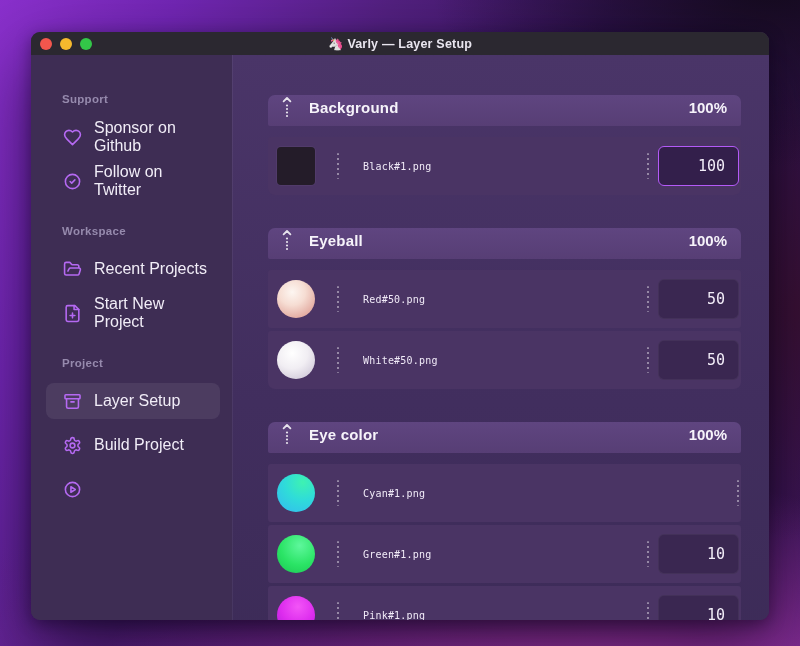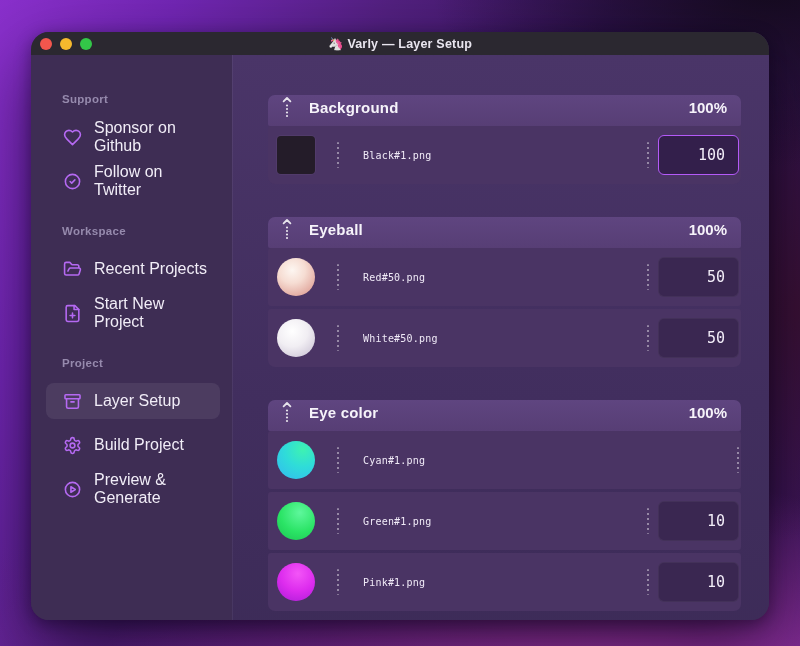--- a/index.html
+++ b/index.html
@@ -9,21 +9,21 @@
     background:
       radial-gradient(560px 300px at 96% -2%, rgba(18,10,26,.92), rgba(18,10,26,0) 60%),
       radial-gradient(820px 420px at 103% 48%, rgba(58,16,44,.8), rgba(58,16,44,0) 55%),
       radial-gradient(900px 460px at 72% 112%, rgba(224,73,222,.85), rgba(224,73,222,0) 55%),
       radial-gradient(700px 380px at 18% 118%, rgba(110,38,150,.85), rgba(110,38,150,0) 60%),
       linear-gradient(115deg, #8a30cc 0%, #7226b4 16%, #52207f 36%, #3a1560 56%, #311249 78%, #41175f 100%);
     position:relative;
   }
   .window{
     position:absolute; left:31px; top:32px; width:738px; height:588px;
-    border-radius:18px; overflow:hidden;
+    border-radius:9px; overflow:hidden;
     box-shadow:0 30px 70px rgba(8,0,20,.6), 0 4px 16px rgba(8,0,20,.4);
     background:#3e2d54;
   }
   
   .titlebar{
     height:23px; background:#2b2830; display:flex; align-items:center;
     position:relative; flex-shrink:0;
   }
   .traffic{ display:flex; gap:8px; margin-left:9px; }
   .tl{ width:12px; height:12px; border-radius:50%; border:none; padding:0; cursor:default;}
@@ -57,21 +57,21 @@
     color:#f1edf7; font-size:16px;
   }
   .side-item.active{ background:rgba(255,255,255,.075);text-align:right; }
   .side-item .ico{ width:20px; height:20px; margin-right:12px; color:#b569f2; flex-shrink:0; display:flex; align-items:center; justify-content:center;}
   .side-item .ico svg{ width:19px; height:19px; }
   
   .group{ margin-bottom:33px; }
   .group-header{
     display:flex; align-items:center; height:31px; padding:0 14px 7px 13px;
     background:linear-gradient(180deg,#5f4580,#573e75);
-    border-radius:7px 7px 2px 2px; margin-bottom:0; cursor:grab;
+    border-radius:7px 7px 2px 2px; margin-bottom:11px; cursor:grab;
   }
   .drag-ico{ width:12px; height:22px; margin-right:16px; flex-shrink:0; }
   .group-name{ font-size:15px; font-weight:700; color:#f6f3fa; letter-spacing:.2px; }
   .group-pct{ margin-left:auto; font-size:15px; font-weight:700; color:#f6f3fa; }
   .row{
     display:flex; align-items:center; height:58px; padding:0 2px 0 9px;
     background:#4a3464; border-radius:3px; margin-bottom:3px;
   }
   .group .row:last-child{ border-radius:3px 3px 7px 7px; }
   .thumb{ width:38px; height:38px; flex-shrink:0; }
@@ -218,21 +218,20 @@
             </svg>
           </span>
         <span>Build Project</span>
       </div>
       <div class="side-item">
         <span class="ico">
             <svg viewBox="0 0 24 24" fill="none" stroke="currentColor" stroke-width="2" stroke-linecap="round" stroke-linejoin="round">
               <use href="#i-play-circle"></use>
             </svg>
           </span>
-        <span>Preview &amp; Generate</span>
       </div>
     </aside>
 
     <main class="main">
 
       <section class="group">
         <header class="group-header">
           <svg class="drag-ico" viewBox="0 0 12 22">
               <use href="#i-draghandle"></use>
             </svg>

